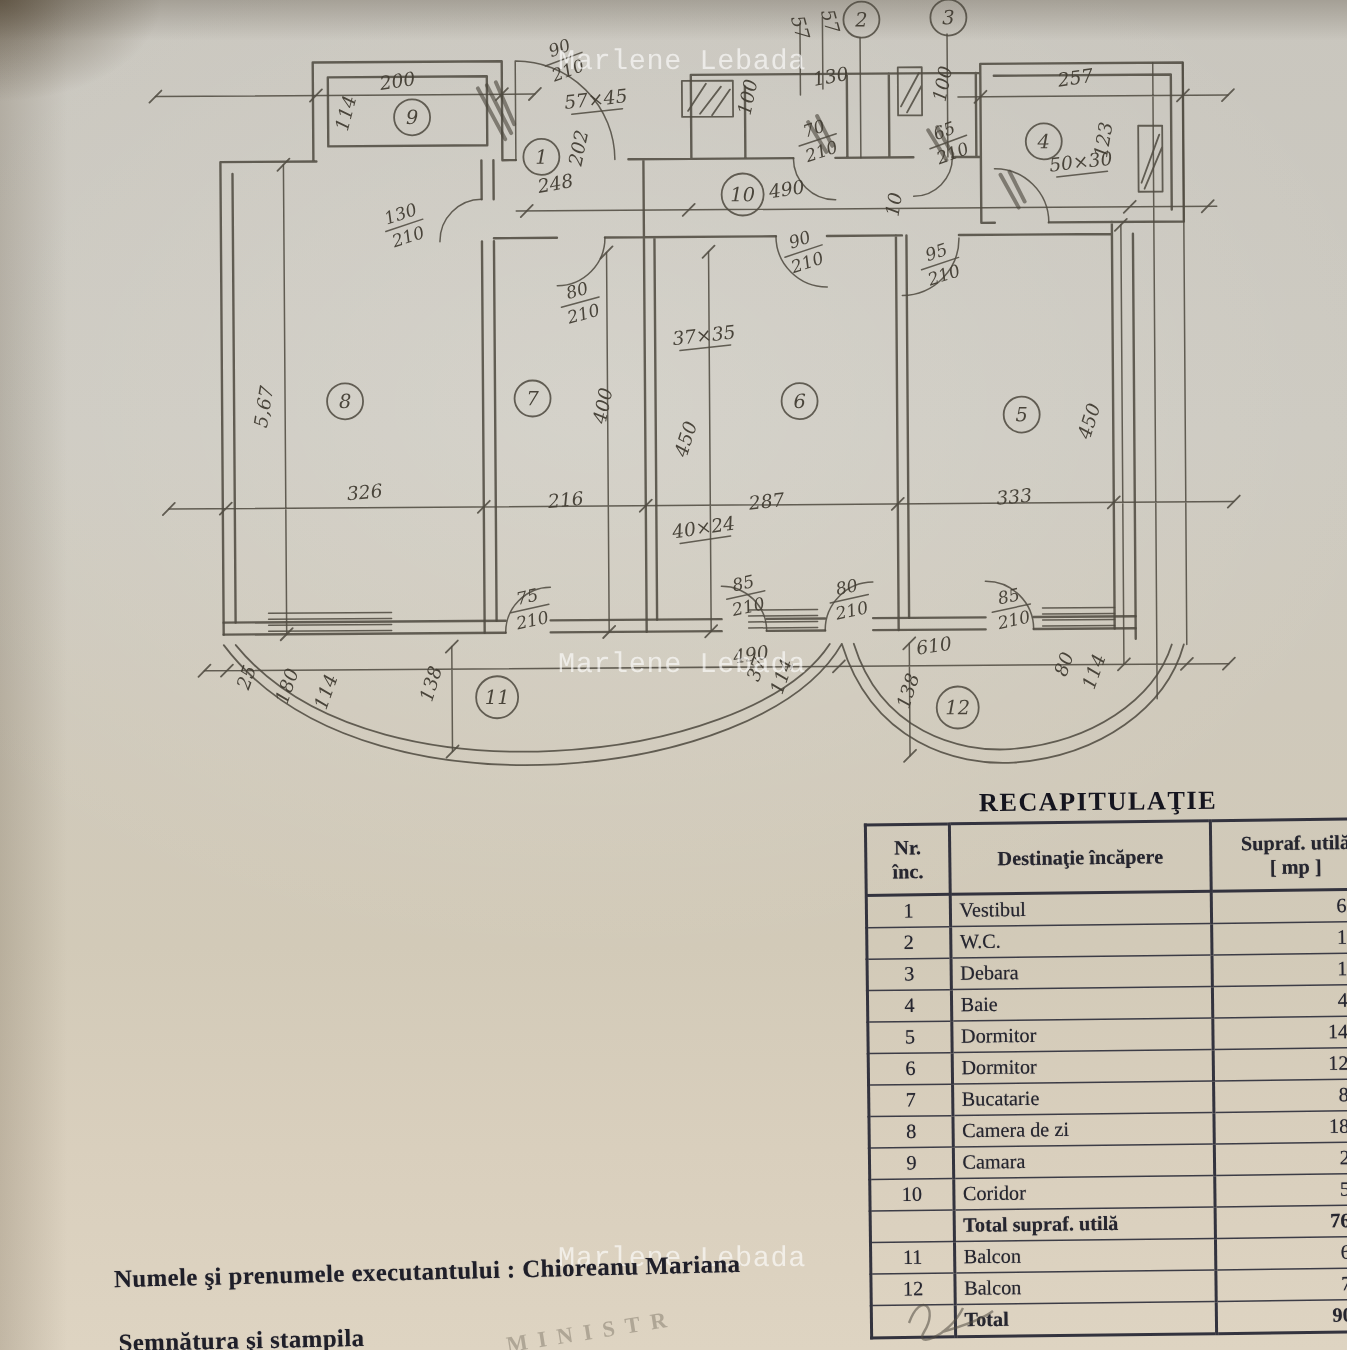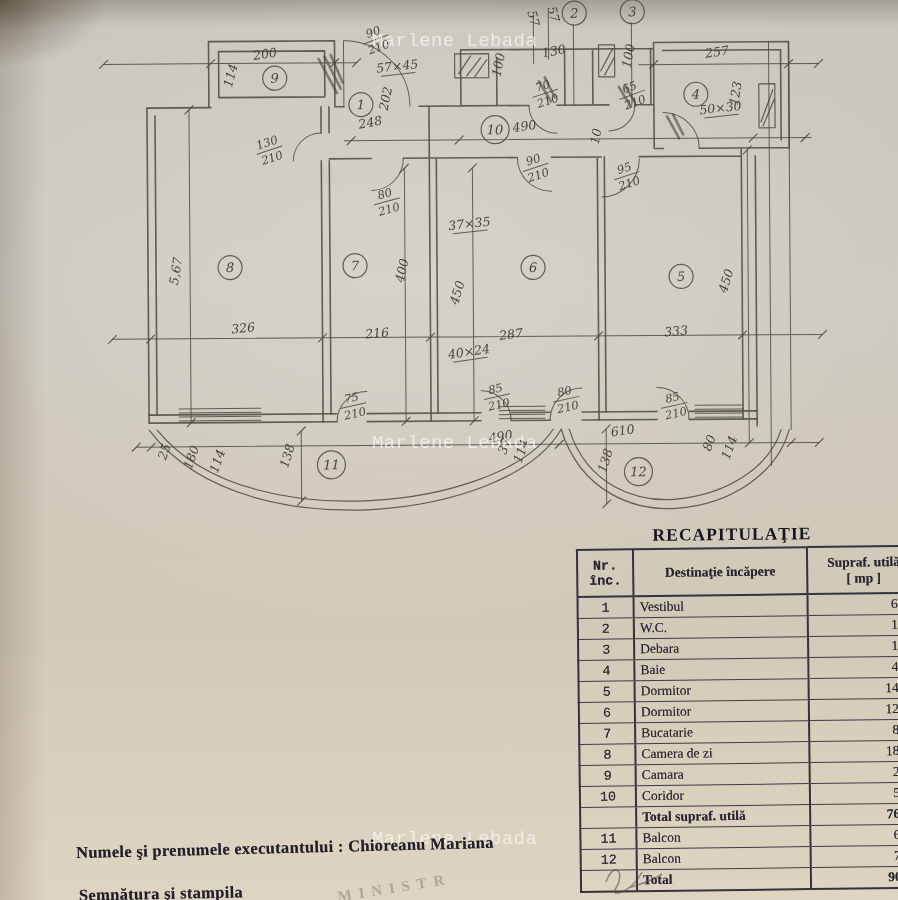--- a/index.html
+++ b/index.html
@@ -33,21 +33,21 @@
     transform:rotate(-.6deg);
   }
   .recap-wrap{position:absolute;left:578px;top:547px;width:317px;transform:rotate(-.7deg);}
   table.recap{border-collapse:collapse;width:100%;table-layout:fixed;color:#26262f;}
   table.recap th,table.recap td{
     border:1px solid #3c3c46;font-size:13.5px;padding:0 5px;height:20px;
     overflow:hidden;white-space:nowrap;text-shadow:0 0 .5px rgba(30,30,45,.55);
   }
   table.recap{border:2px solid #33333e;}
   table.recap th{font-weight:bold;height:45px;border-bottom:2px solid #33333e;}
-  .c-nr{width:44px;text-align:center;border-right:2px solid #33333e !important;font-family:Liberation Mono, monospace;}
+  .c-nr{width:44px;text-align:center;border-right:2px solid #33333e !important;}
   .c-dest{width:162px;text-align:left;border-right:2px solid #33333e !important;}
   .c-mp{width:101px;text-align:right;}
   td.c-dest{padding-left:9px;}
   td.c-mp{padding-right:7px;}
   tr.bold-row td{font-weight:bold;}
   
   .footer-line1{
     position:absolute;left:76px;top:838px;font-size:16.5px;font-weight:bold;
     color:#1f1f29;transform:rotate(-1.4deg);letter-spacing:.3px;
     text-shadow:0 0 .5px rgba(25,25,40,.5);

